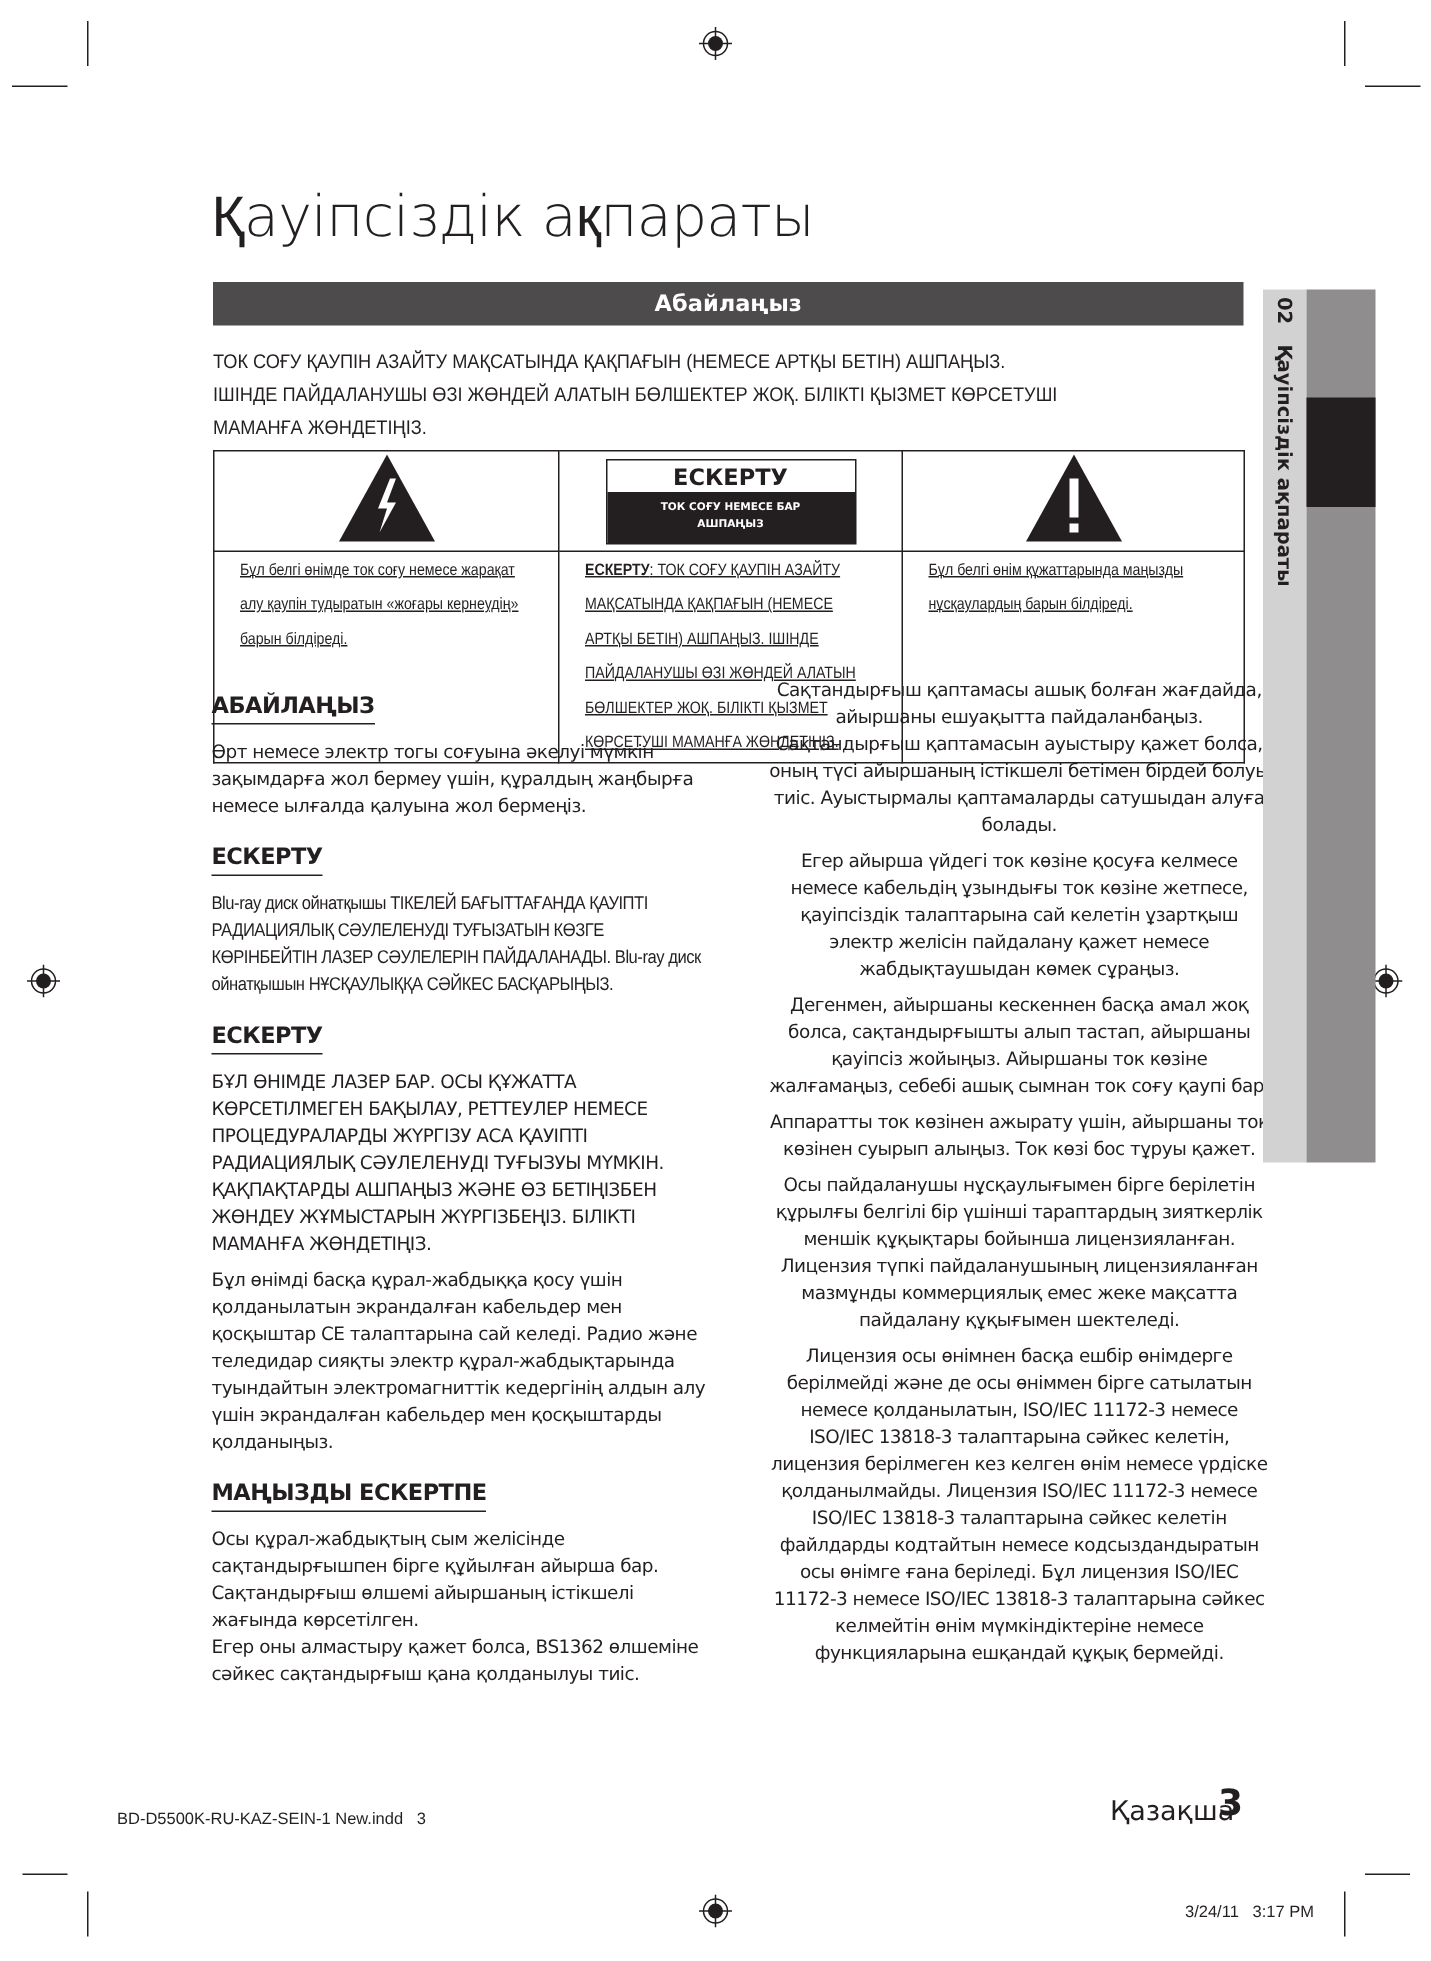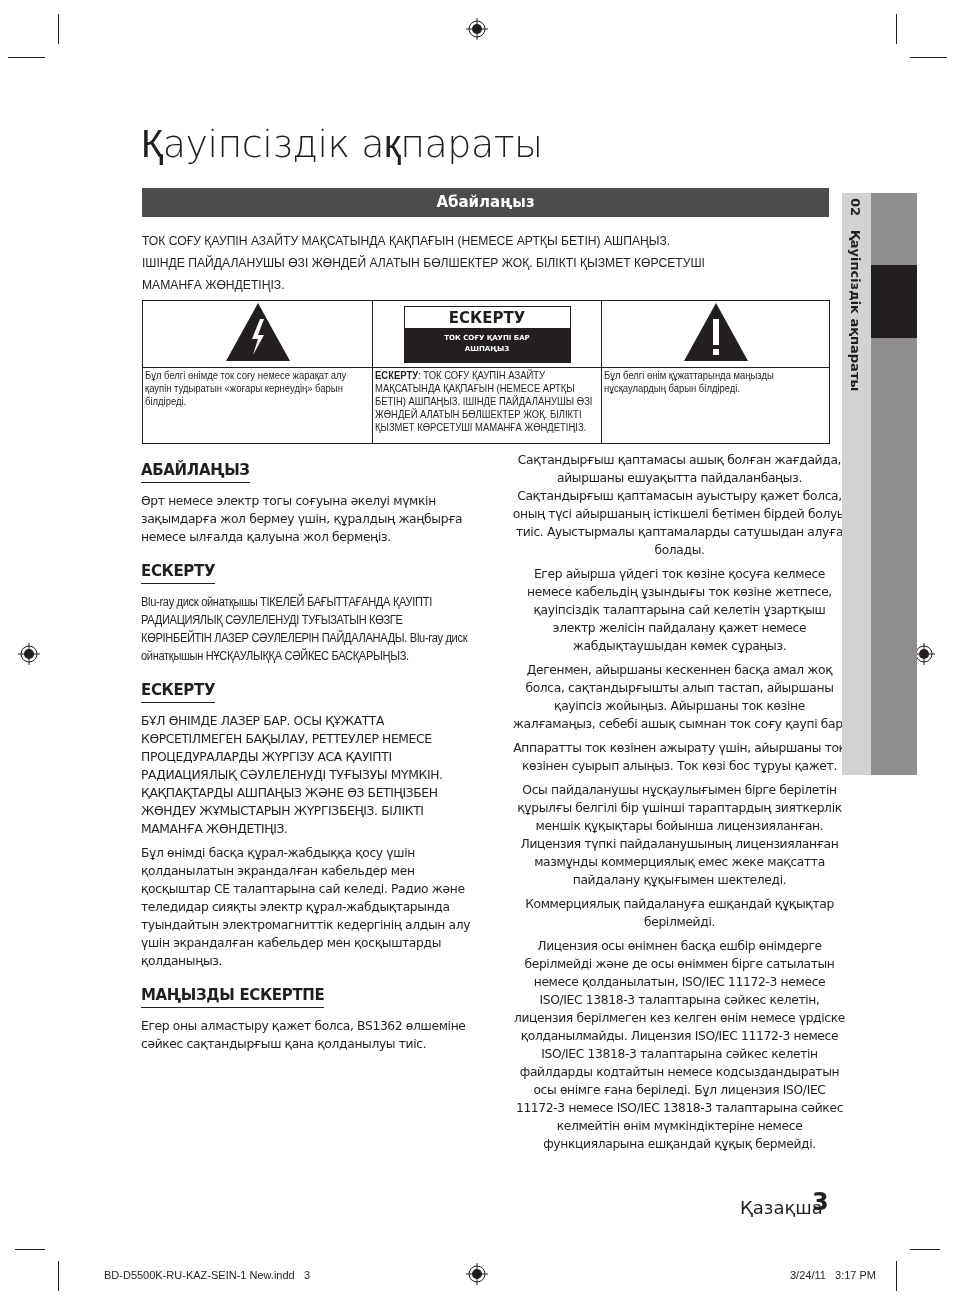--- a/index.html
+++ b/index.html
@@ -8,21 +8,21 @@
   .crop-v { position:absolute; width:1px; background:#231f20; }
   .crop-h { position:absolute; height:1px; background:#231f20; }
   .reg { position:absolute; width:22px; height:22px; }
   .title { left:141px; top:122px; font-size:38px; font-weight:300; letter-spacing:-0.5px; font-family:"DejaVu Sans", sans-serif; color:#231f20; }
   .banner { left:142px; top:188px; width:687px; height:29px; background:#4d4b4c; color:#fff; font-weight:bold; font-size:15px; text-align:center; line-height:29px; }
   .intro { left:142px; top:230px; width:690px; font-size:13.2px; line-height:22px; font-family:"Liberation Sans", sans-serif; transform:scaleX(0.92); transform-origin:left top; }
   .intro p { margin:0; }
   table.sym { position:absolute; left:142px; top:300px; width:688px; border-collapse:collapse; }
   table.sym td { border:1px solid #231f20; vertical-align:top; padding:0; }
   table.sym td.icon { height:64px; text-align:center; vertical-align:middle; }
-  table.sym td.desc { height:73px; font-family:"Liberation Sans", sans-serif; font-size:11px; line-height:13px; padding:1px 2px; }
+  table.sym td.desc { height:73px; font-family:"Liberation Sans", sans-serif; font-size:11px; line-height:23px; padding:1px 17px;text-decoration:underline; }
   .desc-inner { transform:scaleX(0.86); transform-origin:left top; width:116%; }
   .eskertu-box { display:inline-block; width:165px; height:55px; border:1px solid #231f20; vertical-align:middle; }
   .eskertu-top { height:21px; font-weight:bold; font-size:15px; line-height:22px; text-align:center; }
   .eskertu-bot { height:34px; background:#231f20; color:#fff; font-size:7px; line-height:11px; text-align:center; padding-top:5px; box-sizing:border-box; font-weight:bold; }
   .col { position:absolute; font-size:13.2px; line-height:18px; }
   .col p { margin:0 0 6px 0; }
   .col .narrow { font-family:"Liberation Sans", sans-serif; transform:scaleX(0.9); transform-origin:left top; width:111%; }
   .h { font-weight:bold; font-size:15px; display:inline-block; border-bottom:1.5px solid #231f20; padding-bottom:3px; margin:10px 0 9px 0; }
   .left { left:141px; top:451px; width:334px; }
   .right { left:512px; top:451px; width:335px;text-align:center; }
@@ -88,21 +88,21 @@
     <td class="icon" style="width:229px;">
       <svg width="68" height="62" viewBox="0 0 68 62">
         <polygon points="34,2 66,60 2,60" fill="#231f20"></polygon>
         <polygon points="36,18 28,38 34,38 29,54 40,34 34,34 40,18" fill="#fff"></polygon>
       </svg>
     </td>
     <td class="icon" style="width:228px;">
       <div class="eskertu-box">
         <div class="eskertu-top">ЕСКЕРТУ</div>
         <div class="eskertu-bot">
-          <div>ТОК СОҒУ ҚАУПІ БАР</div>
+          <div>ТОК СОҒУ НЕМЕСЕ БАР</div>
           <div>АШПАҢЫЗ</div>
         </div>
       </div>
     </td>
     <td class="icon">
       <svg width="68" height="62" viewBox="0 0 68 62">
         <polygon points="34,2 66,60 2,60" fill="#231f20"></polygon>
         <rect x="31" y="18" width="6" height="26" fill="#fff"></rect>
         <rect x="31" y="48" width="6" height="6" fill="#fff"></rect>
       </svg>
@@ -124,34 +124,34 @@
 
 <div class="col left txt">
   <div class="h">АБАЙЛАҢЫЗ</div>
   <p>Өрт немесе электр тогы соғуына әкелуі мүмкін зақымдарға жол бермеу үшін, құралдың жаңбырға немесе ылғалда қалуына жол бермеңіз.</p>
   <div class="h">ЕСКЕРТУ</div>
   <p class="narrow">Blu-ray диск ойнатқышы ТІКЕЛЕЙ БАҒЫТТАҒАНДА ҚАУІПТІ РАДИАЦИЯЛЫҚ СӘУЛЕЛЕНУДІ ТУҒЫЗАТЫН КӨЗГЕ КӨРІНБЕЙТІН ЛАЗЕР СӘУЛЕЛЕРІН ПАЙДАЛАНАДЫ. Blu-ray диск ойнатқышын НҰСҚАУЛЫҚҚА СӘЙКЕС БАСҚАРЫҢЫЗ.</p>
   <div class="h">ЕСКЕРТУ</div>
   <p>БҰЛ ӨНІМДЕ ЛАЗЕР БАР. ОСЫ ҚҰЖАТТА КӨРСЕТІЛМЕГЕН БАҚЫЛАУ, РЕТТЕУЛЕР НЕМЕСЕ ПРОЦЕДУРАЛАРДЫ ЖҮРГІЗУ АСА ҚАУІПТІ РАДИАЦИЯЛЫҚ СӘУЛЕЛЕНУДІ ТУҒЫЗУЫ МҮМКІН. ҚАҚПАҚТАРДЫ АШПАҢЫЗ ЖӘНЕ ӨЗ БЕТІҢІЗБЕН ЖӨНДЕУ ЖҰМЫСТАРЫН ЖҮРГІЗБЕҢІЗ. БІЛІКТІ МАМАНҒА ЖӨНДЕТІҢІЗ.</p>
   <p>Бұл өнімді басқа құрал-жабдыққа қосу үшін қолданылатын экрандалған кабельдер мен қосқыштар CE талаптарына сай келеді. Радио және теледидар сияқты электр құрал-жабдықтарында туындайтын электромагниттік кедергінің алдын алу үшін экрандалған кабельдер мен қосқыштарды қолданыңыз.</p>
   <div class="h">МАҢЫЗДЫ ЕСКЕРТПЕ</div>
+  <p style="margin-bottom:0">Осы құрал-жабдықтың сым желісінде сақтандырғышпен бірге құйылған айырша бар. Сақтандырғыш өлшемі айыршаның істікшелі жағында көрсетілген.</p>
   <p>Егер оны алмастыру қажет болса, BS1362 өлшеміне сәйкес сақтандырғыш қана қолданылуы тиіс.</p>
 </div>
 
 <div class="col right txt">
   <p>Сақтандырғыш қаптамасы ашық болған жағдайда, айыршаны ешуақытта пайдаланбаңыз. Сақтандырғыш қаптамасын ауыстыру қажет болса, оның түсі айыршаның істікшелі бетімен бірдей болуы тиіс. Ауыстырмалы қаптамаларды сатушыдан алуға болады.</p>
   <p>Егер айырша үйдегі ток көзіне қосуға келмесе немесе кабельдің ұзындығы ток көзіне жетпесе, қауіпсіздік талаптарына сай келетін ұзартқыш электр желісін пайдалану қажет немесе жабдықтаушыдан көмек сұраңыз.</p>
   <p>Дегенмен, айыршаны кескеннен басқа амал жоқ болса, сақтандырғышты алып тастап, айыршаны қауіпсіз жойыңыз. Айыршаны ток көзіне жалғамаңыз, себебі ашық сымнан ток соғу қаупі бар.</p>
   <p>Аппаратты ток көзінен ажырату үшін, айыршаны ток көзінен суырып алыңыз. Ток көзі бос тұруы қажет.</p>
   <p>Осы пайдаланушы нұсқаулығымен бірге берілетін құрылғы белгілі бір үшінші тараптардың зияткерлік меншік құқықтары бойынша лицензияланған. Лицензия түпкі пайдаланушының лицензияланған мазмұнды коммерциялық емес жеке мақсатта пайдалану құқығымен шектеледі.</p>
-  <p>Коммерциялық пайдалануға ешқандай құқықтар берілмейді.</p>
   <p>Лицензия осы өнімнен басқа ешбір өнімдерге берілмейді және де осы өніммен бірге сатылатын немесе қолданылатын, ISO/IEC 11172-3 немесе ISO/IEC 13818-3 талаптарына сәйкес келетін, лицензия берілмеген кез келген өнім немесе үрдіске қолданылмайды. Лицензия ISO/IEC 11172-3 немесе ISO/IEC 13818-3 талаптарына сәйкес келетін файлдарды кодтайтын немесе кодсыздандыратын осы өнімге ғана беріледі. Бұл лицензия ISO/IEC 11172-3 немесе ISO/IEC 13818-3 талаптарына сәйкес келмейтін өнім мүмкіндіктеріне немесе функцияларына ешқандай құқық бермейді.</p>
 </div>
 
 <div class="abs sidebar-light"></div>
 <div class="abs sidebar-dark"></div>
 <div class="abs sidebar-block"></div>
 <div class="abs side-text"><span>02</span>&nbsp;&nbsp;&nbsp;<span>Қауіпсіздік ақпараты</span></div>
 
 <div class="abs footer-lang">Қазақша</div>
 <div class="abs footer-num">3</div>
-<div class="abs slug" style="left:78px;top:1269px;white-space:pre;margin-left:26px;">BD-D5500K-RU-KAZ-SEIN-1 New.indd   3</div>
+<div class="abs slug" style="left:78px;top:1207px;white-space:pre;">BD-D5500K-RU-KAZ-SEIN-1 New.indd   3</div>
 <div class="abs slug" style="left:790px;top:1269px;white-space:pre;">3/24/11   3:17 PM</div>
 
 </body></html>

